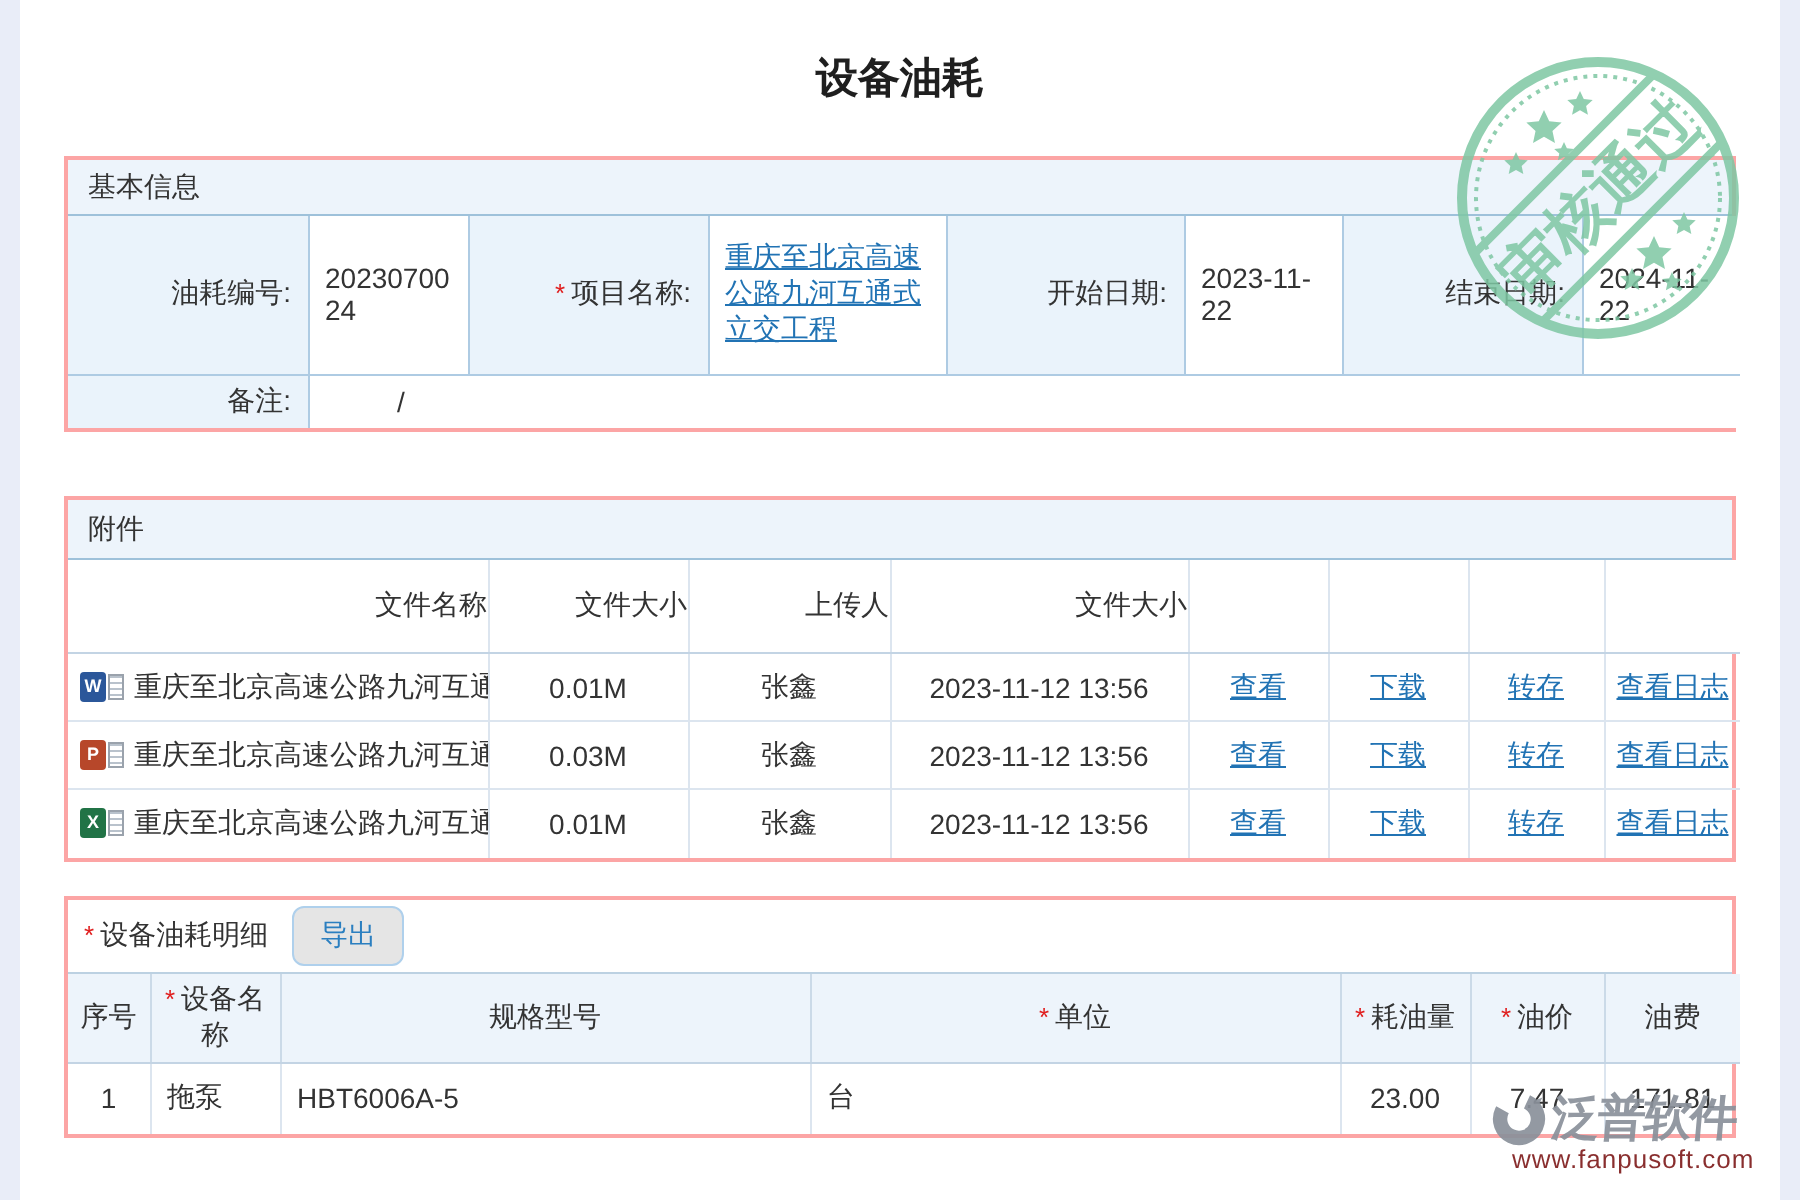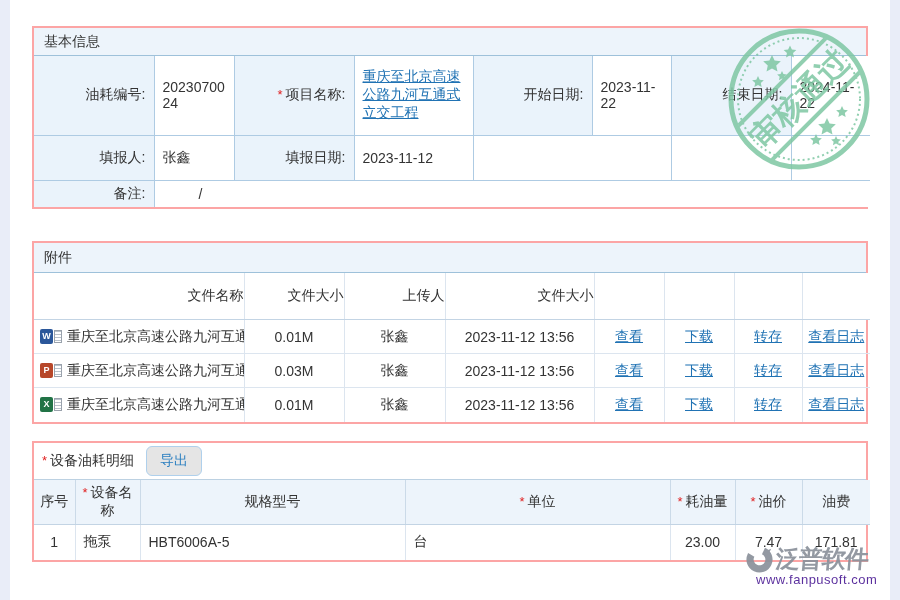--- a/index.html
+++ b/index.html
@@ -52,21 +52,21 @@
   .t-det .hrow2 th { height:45px; background:#EDF4FB; border:1px solid #CBDAE8; border-bottom:1px solid #C3D4E4; font-weight:normal; text-align:center; padding:2px 4px; }
   .t-det td { height:35px; border:1px solid #DCE5EF; }
 
   
   .stamp { position:absolute; left:714px; top:24px; z-index:15; opacity:0.85; pointer-events:none; }
 
   
   .wm { position:absolute; left:736px; top:543px; z-index:20; pointer-events:none; opacity:0.92; }
   .wm-row { display:flex; align-items:center; }
   .wm-brand { font-size:24px; font-weight:bold; color:#8A919B; margin-left:3px; transform:skewX(-5deg); letter-spacing:-1px; white-space:nowrap; }
-  .wm-url { font-size:13px; color:#4c1d95; margin:-3px 0 0 10px; letter-spacing:0.5px; white-space:nowrap; }
+  .wm-url { font-size:13px; color:#7f1d1d; margin:-3px 0 0 10px; letter-spacing:0.5px; white-space:nowrap; }
 </style>
 </head>
 <body>
 
 <div class="content">
 
   <svg class="stamp" width="150" height="150" viewBox="0 0 150 150">
     <defs>
       <path id="star" d="M0,-10 L2.9,-3.8 L9.8,-3.1 L4.7,1.6 L6.1,8.3 L0,4.9 L-6.1,8.3 L-4.7,1.6 L-9.8,-3.1 L-2.9,-3.8 Z"></path>
       <clipPath id="stampclip">
@@ -89,20 +89,21 @@
       <use href="#star" transform="translate(66,28) scale(0.65)"></use>
       <use href="#star" transform="translate(34,58) scale(0.6)"></use>
       <use href="#star" transform="translate(58,52) scale(0.5)"></use>
       <use href="#star" transform="translate(103,103) scale(0.9)"></use>
       <use href="#star" transform="translate(118,88) scale(0.6)"></use>
       <use href="#star" transform="translate(92,116) scale(0.6)"></use>
       <use href="#star" transform="translate(112,117) scale(0.5)"></use>
     </g>
   </svg>
 
+  <div class="page-title">设备油耗</div>
 
   <div class="section sec1">
     <div class="bar">基本信息</div>
     <table class="t-basic">
       <colgroup>
           <col style="width:120px">
           <col style="width:80px">
           <col style="width:120px">
           <col style="width:119px">
           <col style="width:119px">
@@ -113,29 +114,20 @@
       <tbody>
           <tr class="r1">
         <td class="lbl">油耗编号:</td>
         <td class="val brk">2023070024</td>
         <td class="lbl"><span class="req">*</span><span>项目名称:</span></td>
         <td class="val"><a class="link">重庆至北京高速公路九河互通式立交工程</a></td>
         <td class="lbl">开始日期:</td>
         <td class="val">2023-11-22</td>
         <td class="lbl">结束日期:</td>
         <td class="val">2024-11-22</td>
-      </tr>
-      <tr class="r2">
-        <td class="lbl">填报人:</td>
-        <td class="val">张鑫</td>
-        <td class="lbl">填报日期:</td>
-        <td class="val">2023-11-12</td>
-        <td class="val" colspan="2"></td>
-        <td class="val"></td>
-        <td class="val"></td>
       </tr>
       <tr class="r3">
         <td class="lbl">备注:</td>
         <td class="val" colspan="7">/</td>
       </tr>
     </tbody>
       </table>
   </div>
 
   <div class="section sec2">

